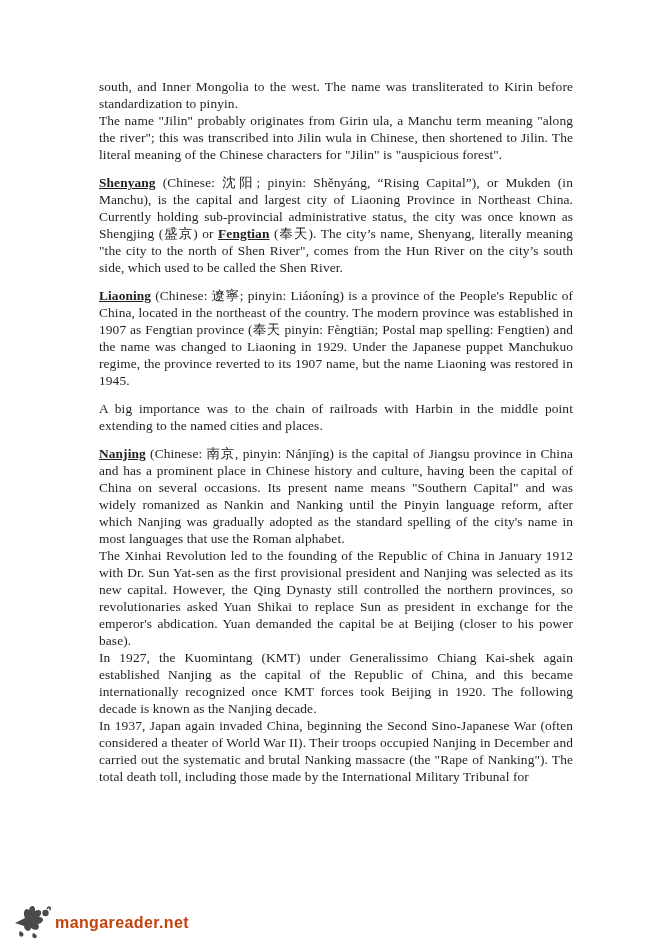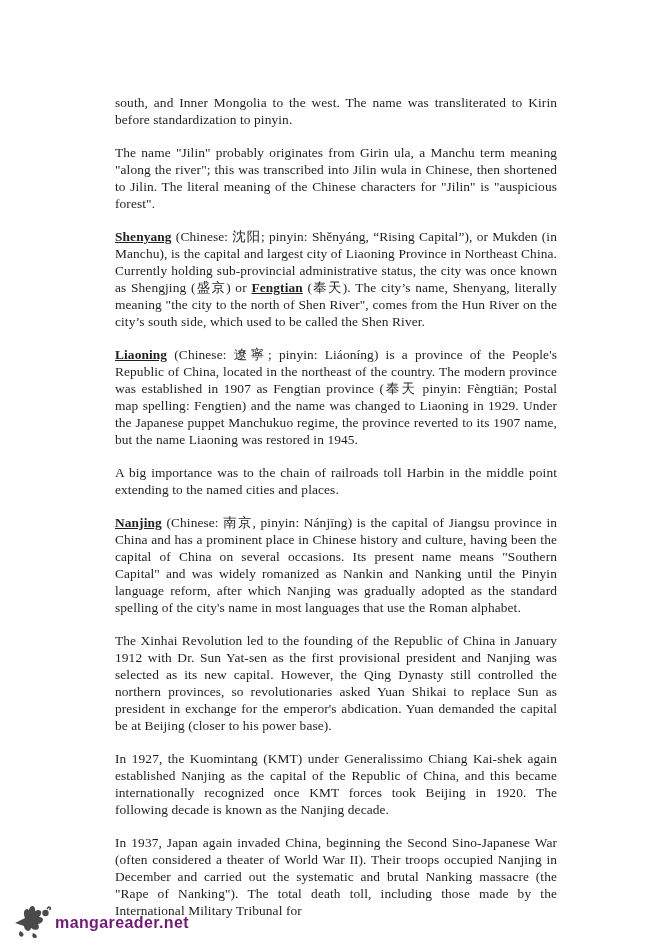--- a/index.html
+++ b/index.html
@@ -17,51 +17,51 @@
   .text-column {
     position: absolute;
     left: 99px; top: 78px;
     width: 474px;
     font-size: 13.4px;
     line-height: 17px;
     color: #1e1e1e;
     text-align: justify;
     letter-spacing: 0.1px;
   }
-  .text-column p { margin: 16px; }
+  .text-column p { margin: 0; }
   .text-column p.gap { margin-top: 11px; }
   .text-column span.u { text-decoration: underline; font-weight: bold; }
   .watermark {
     position: absolute;
     left: 12px; top: 900px;
     display: flex;
     align-items: flex-start;
     gap: 3px;
   }
   .watermark-label {
     font-family: "Liberation Sans", sans-serif;
     font-weight: bold;
     font-size: 16px;
     letter-spacing: 0.4px;
-    color: #701a75;
+    color: #c2410c;
     margin-top: 14px;
   }
   .logo-icon { display: inline-block; }
 </style>
 </head>
 <body>
 
 <div class="page">
 
   <div class="text-column">
       <p><span>south, and Inner Mongolia to the west. The name was transliterated to Kirin before standardization to pinyin.</span></p>
       <p><span>The name "Jilin" probably originates from Girin ula, a Manchu term meaning "along the river"; this was transcribed into Jilin wula in Chinese, then shortened to Jilin. The literal meaning of the Chinese characters for "Jilin" is "auspicious forest".</span></p>
       <p class="gap"><span class="u">Shenyang</span><span> (Chinese: 沈阳; pinyin: Shěnyáng, “Rising Capital”), or Mukden (in Manchu), is the capital and largest city of Liaoning Province in Northeast China. Currently holding sub-provincial administrative status, the city was once known as Shengjing (盛京) or </span><span class="u">Fengtian</span><span> (奉天). The city’s name, Shenyang, literally meaning "the city to the north of Shen River", comes from the Hun River on the city’s south side, which used to be called the Shen River.</span></p>
       <p class="gap"><span class="u">Liaoning</span><span> (Chinese: 遼寧; pinyin: Liáoníng) is a province of the People's Republic of China, located in the northeast of the country. The modern province was established in 1907 as Fengtian province (奉天 pinyin: Fèngtiān; Postal map spelling: Fengtien) and the name was changed to Liaoning in 1929. Under the Japanese puppet Manchukuo regime, the province reverted to its 1907 name, but the name Liaoning was restored in 1945.</span></p>
-      <p class="gap"><span>A big importance was to the chain of railroads toll Harbin in the middle point extending to the named cities and places.</span></p>
+      <p class="gap"><span>A big importance was to the chain of railroads with Harbin in the middle point extending to the named cities and places.</span></p>
       <p class="gap"><span class="u">Nanjing</span><span> (Chinese: 南京, pinyin: Nánjīng) is the capital of Jiangsu province in China and has a prominent place in Chinese history and culture, having been the capital of China on several occasions. Its present name means "Southern Capital" and was widely romanized as Nankin and Nanking until the Pinyin language reform, after which Nanjing was gradually adopted as the standard spelling of the city's name in most languages that use the Roman alphabet.</span></p>
       <p><span>The Xinhai Revolution led to the founding of the Republic of China in January 1912 with Dr. Sun Yat-sen as the first provisional president and Nanjing was selected as its new capital. However, the Qing Dynasty still controlled the northern provinces, so revolutionaries asked Yuan Shikai to replace Sun as president in exchange for the emperor's abdication. Yuan demanded the capital be at Beijing (closer to his power base).</span></p>
       <p><span>In 1927, the Kuomintang (KMT) under Generalissimo Chiang Kai-shek again established Nanjing as the capital of the Republic of China, and this became internationally recognized once KMT forces took Beijing in 1920. The following decade is known as the Nanjing decade.</span></p>
       <p><span>In 1937, Japan again invaded China, beginning the Second Sino-Japanese War (often considered a theater of World War II). Their troops occupied Nanjing in December and carried out the systematic and brutal Nanking massacre (the "Rape of Nanking"). The total death toll, including those made by the International Military Tribunal for</span></p>
     </div>
 
   <div class="watermark">
     <span class="logo-icon">
       <svg width="40" height="44" viewBox="0 0 40 44" xmlns="http://www.w3.org/2000/svg">
         <path d="M3 23 L13 18 C10 11 14 7 17 10 C18 4 24 5 23 11 C28 8 32 12 27 17 C33 17 32 23 26 24 C29 29 24 32 19 28 C18 33 12 31 12 26 L3 23 Z" fill="#4a4a4a"></path>

